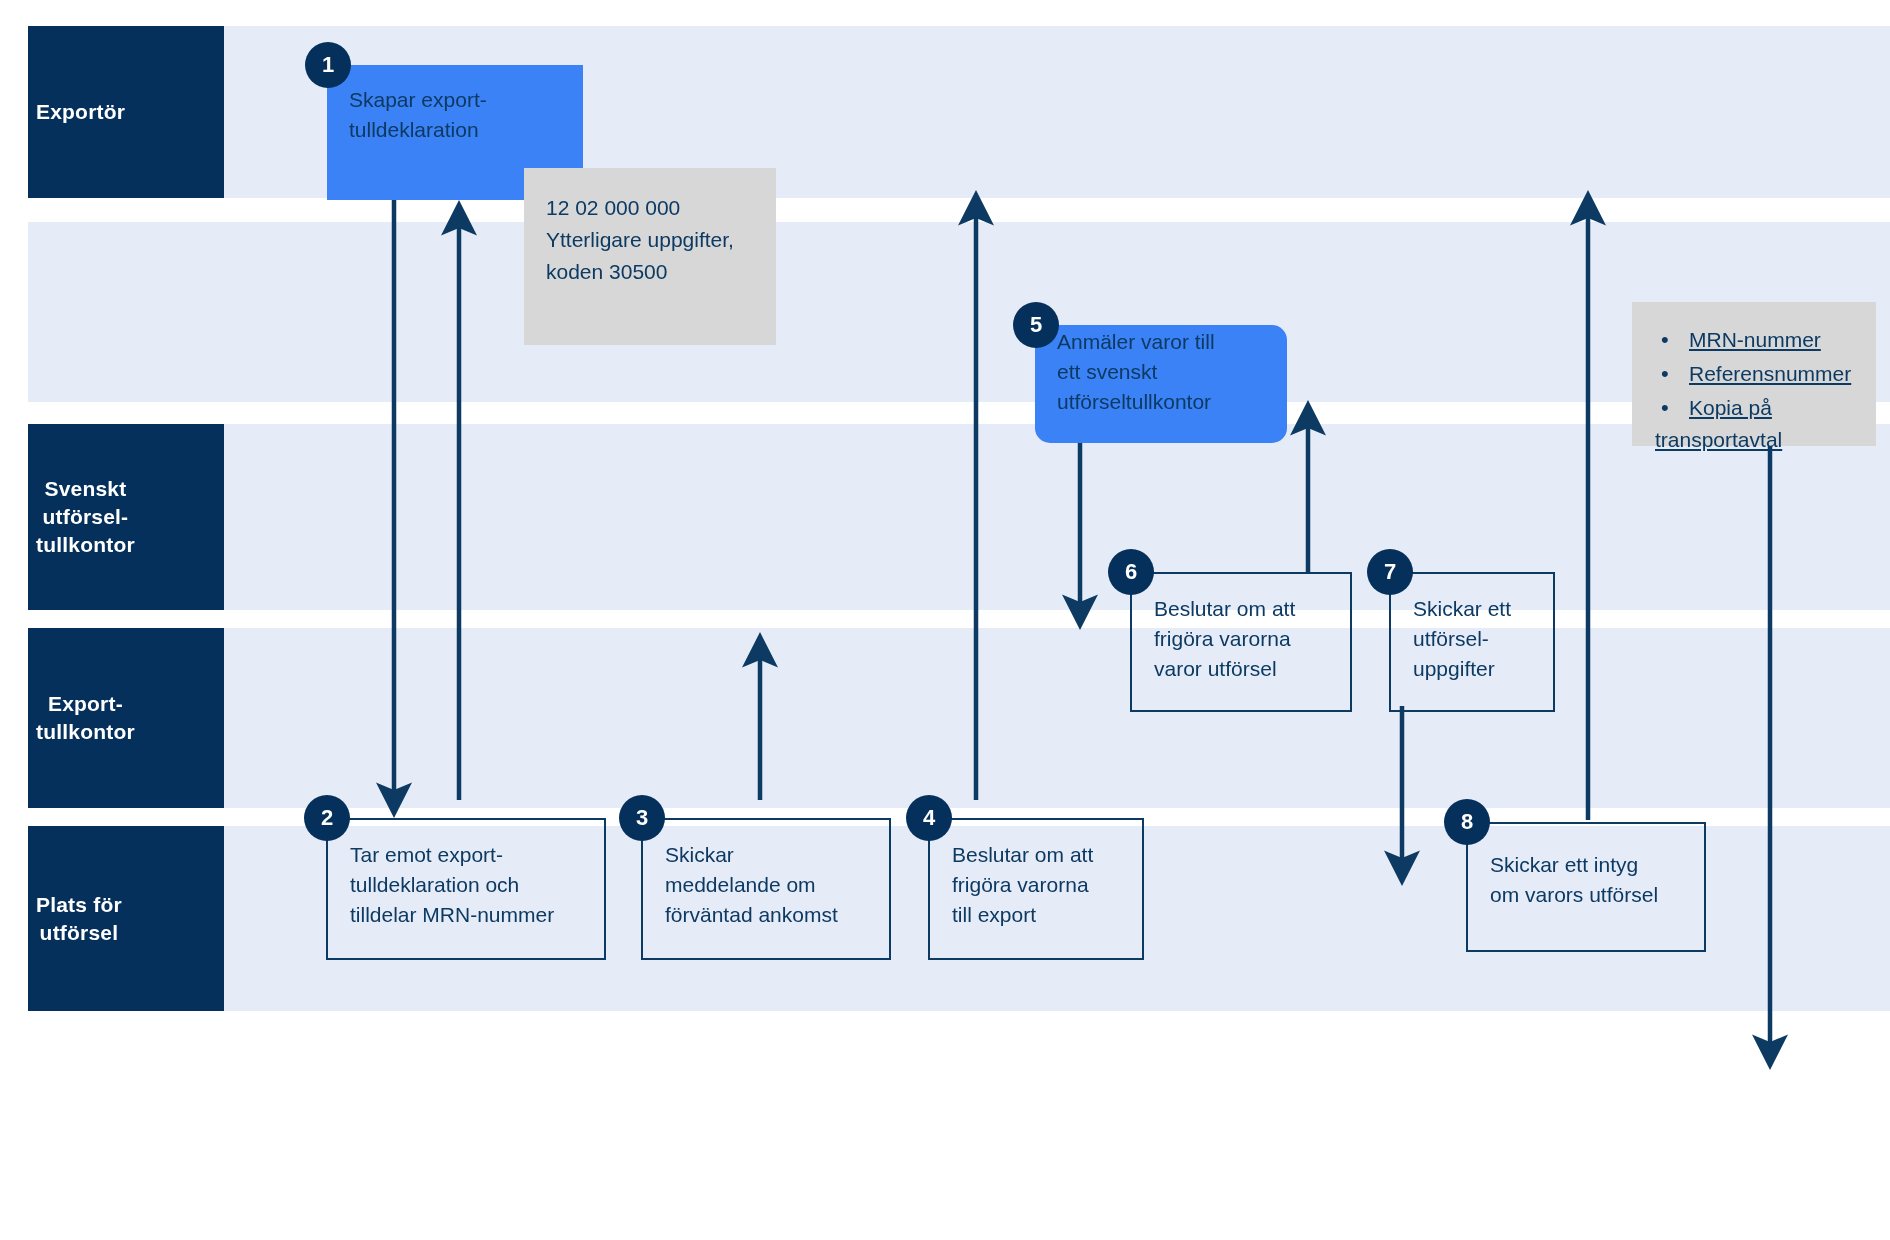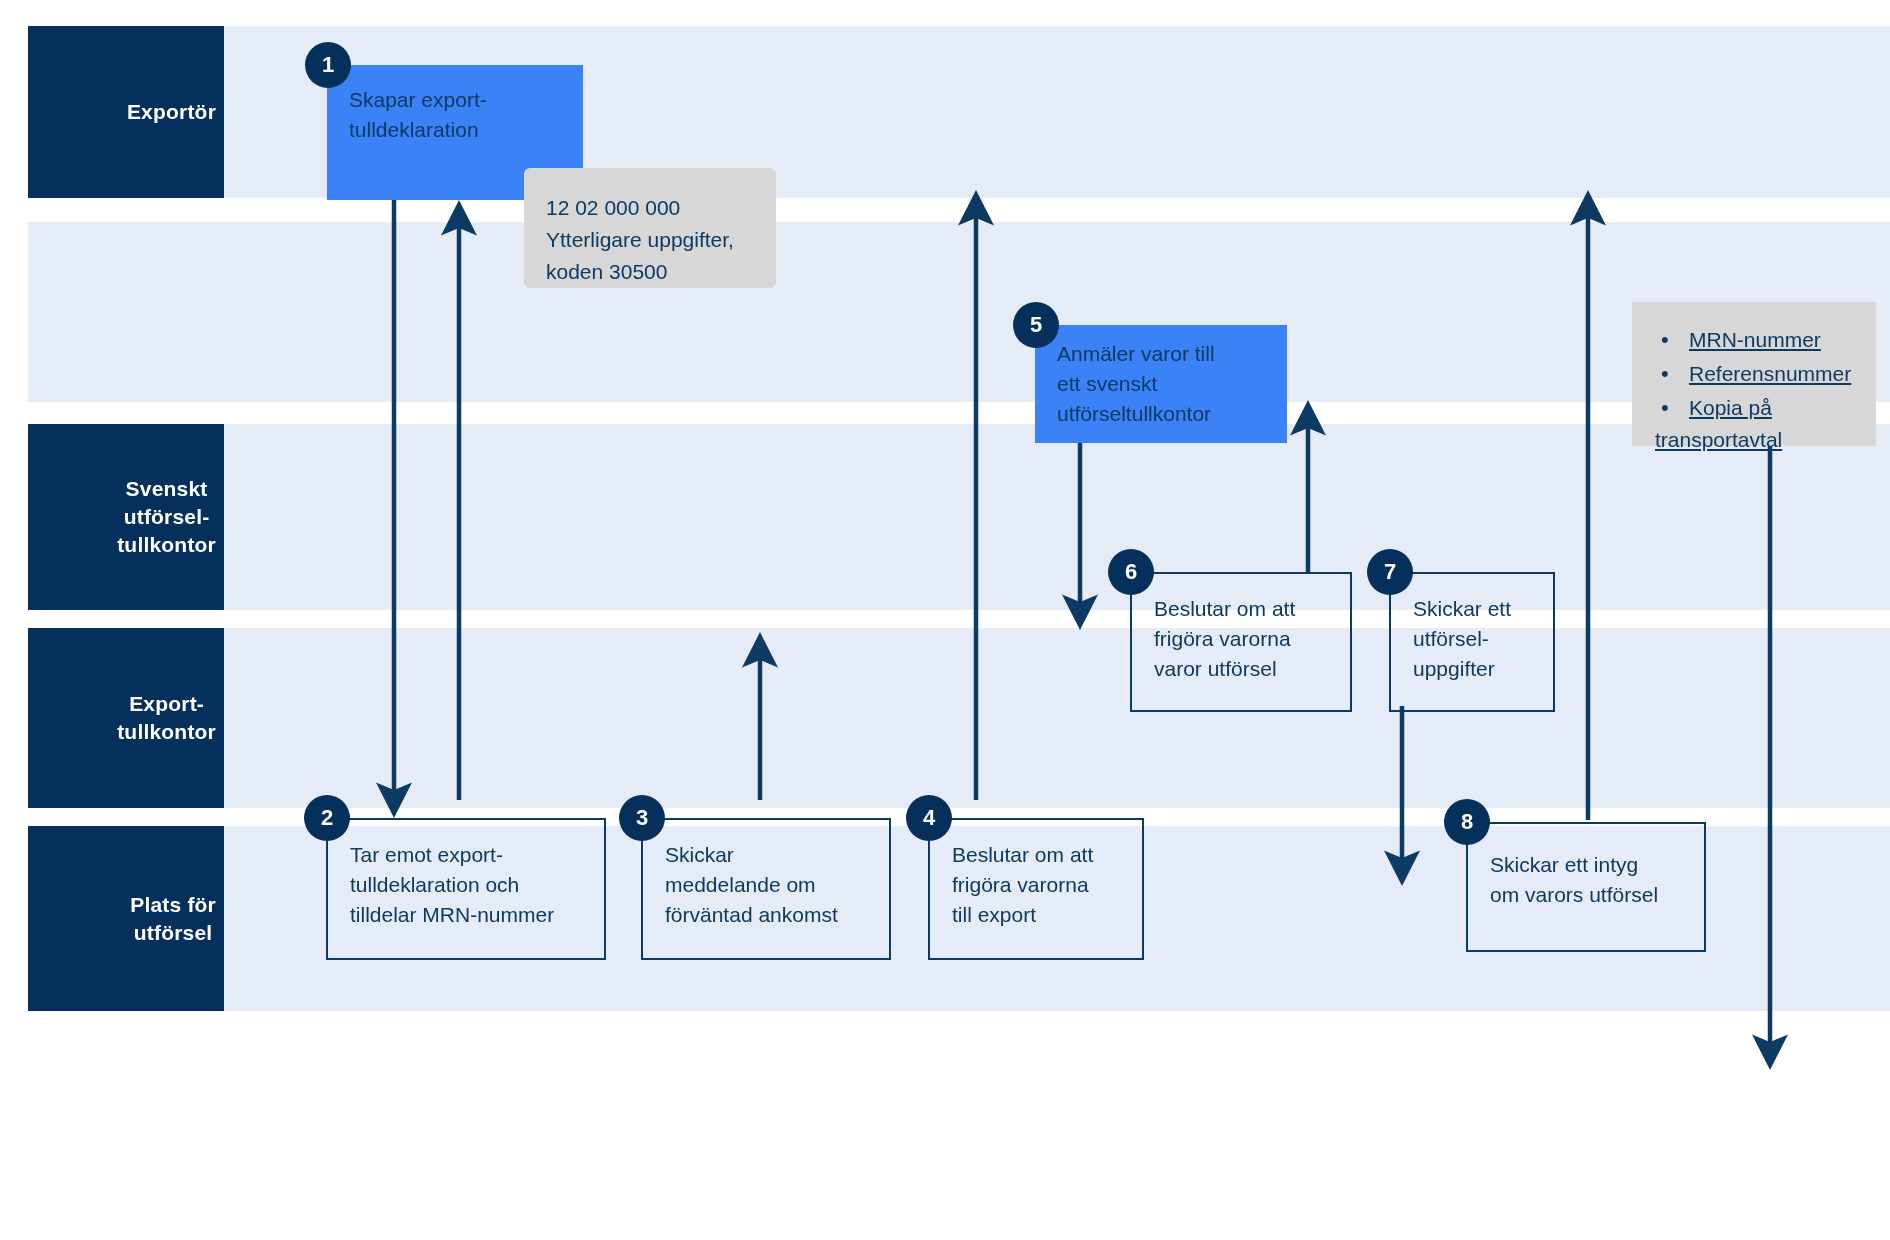--- a/index.html
+++ b/index.html
@@ -24,21 +24,21 @@
   .lane-label{
     position:absolute;
     left:0;
     top:0;
     width:196px;
     height:100%;
     background:#05305c;
     color:#ffffff;
     display:flex;
     align-items:center;
-    justify-content:flex-end;
+    justify-content:flex-start;
     text-align:center;
     font-weight:bold;
     font-size:21px;
     line-height:1.32;
     letter-spacing:.2px;
     box-sizing:border-box;
     padding:4px 8px;
   }
   .lane-body{
     position:absolute;
@@ -174,21 +174,21 @@
       <path d="M1308,572 L1308,418" marker-end="url(#ah)"></path>
 
       <path d="M1402,706 L1402,868" marker-end="url(#ah)"></path>
 
       <path d="M1588,820 L1588,208" marker-end="url(#ah)"></path>
 
       <path d="M1770,442 L1770,1052" marker-end="url(#ah)"></path>
     </g>
   </svg>
 
-  <div class="callout" style="left:524px;top:168px;width:252px;height:120px;border-radius:6px;">
+  <div class="callout" style="left:524px;top:168px;width:252px;height:177px;">
     <span class="cl-line">12 02 000 000</span>
     <span class="cl-line">Ytterligare uppgifter,</span>
     <span class="cl-line">koden 30500</span>
   </div>
 
   <div class="callout" style="left:1632px;top:302px;width:244px;height:144px;padding:22px 16px;">
     <ul>
       <li>
         <span class="cl-line">MRN-nummer</span>
       </li>
@@ -232,21 +232,21 @@
     <div class="badge">4</div>
     <div class="body">
       <span class="cl-line">Beslutar om att</span>
       <span class="cl-line">frigöra varorna</span>
       <span class="cl-line">till export</span>
     </div>
   </div>
 
   <div class="node filled" style="left:1035px;top:325px;width:252px;height:118px;">
     <div class="badge">5</div>
-    <div class="body" style="padding-top:14px;">
+    <div class="body" style="padding-top:2px;border-radius:15px;">
       <span class="cl-line">Anmäler varor till</span>
       <span class="cl-line">ett svenskt</span>
       <span class="cl-line">utförseltullkontor</span>
     </div>
   </div>
 
   <div class="node outline" style="left:1130px;top:572px;width:222px;height:140px;">
     <div class="badge">6</div>
     <div class="body">
       <span class="cl-line">Beslutar om att</span>

